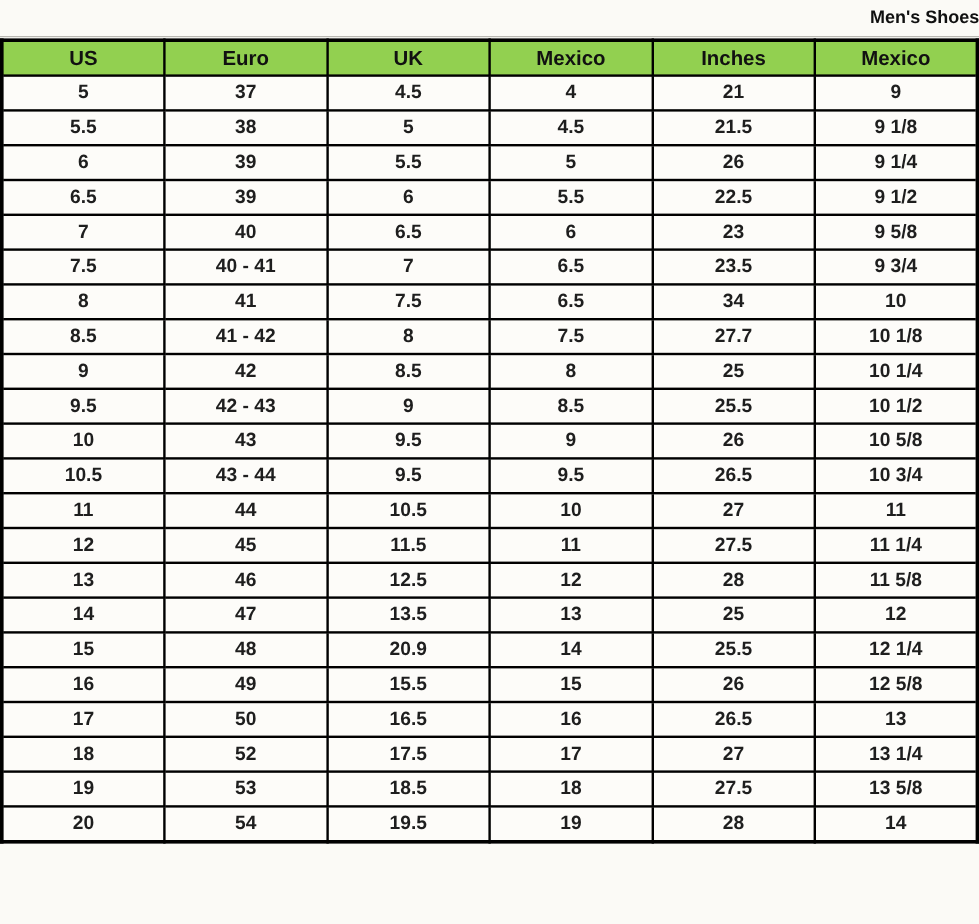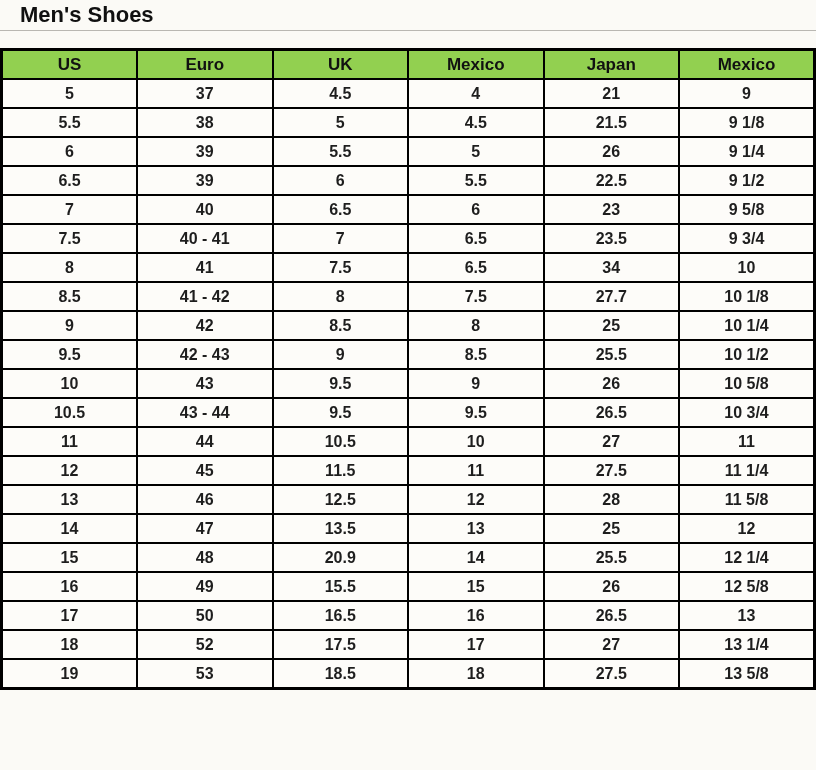--- a/index.html
+++ b/index.html
@@ -9,36 +9,37 @@
   body {
     width: 816px;
     height: 770px;
     background: var(--page-bg, #fbfaf6);
     font-family: "Liberation Sans", sans-serif;
     overflow: hidden;
   }
   .page-title {
     margin: 0;
     padding: 4px 0 2px 20px;
-    font-size: 22px;
+    font-size: 15px;
     line-height: 22px;
     font-weight: bold;
     color: #101010;
+    text-align: right;
   }
   .title-divider {
     height: 1px;
     background: #b9b7b2;
     margin: 2px 0 0 0;
   }
   table.size-table {
     width: 100%;
     border-collapse: collapse;
     table-layout: fixed;
     border: 3px solid var(--border, #000000);
-    margin-top: 17px;
+    margin-top: 1px;
   }
   table.size-table th,
   table.size-table td {
     border: 2px solid var(--border, #000000);
     text-align: center;
     vertical-align: middle;
     padding: 0;
     font-weight: bold;
     line-height: 1;
   }
@@ -61,21 +62,21 @@
 <div class="page">
   <h1 class="page-title">Men's Shoes</h1>
   <div class="title-divider"></div>
   <table class="size-table">
     <thead>
       <tr>
           <th>US</th>
           <th>Euro</th>
           <th>UK</th>
           <th>Mexico</th>
-          <th>Japan</th>
+          <th>Inches</th>
           <th>Mexico</th>
         </tr>
     </thead>
     <tbody>
         <tr>
           <td>5</td>
           <td>37</td>
           <td>4.5</td>
           <td>4</td>
           <td>21</td>
@@ -234,15 +235,23 @@
           <td>13 1/4</td>
         </tr>
         <tr>
           <td>19</td>
           <td>53</td>
           <td>18.5</td>
           <td>18</td>
           <td>27.5</td>
           <td>13 5/8</td>
         </tr>
+        <tr>
+          <td>20</td>
+          <td>54</td>
+          <td>19.5</td>
+          <td>19</td>
+          <td>28</td>
+          <td>14</td>
+        </tr>
       </tbody>
   </table>
 </div>
 
 </body></html>

